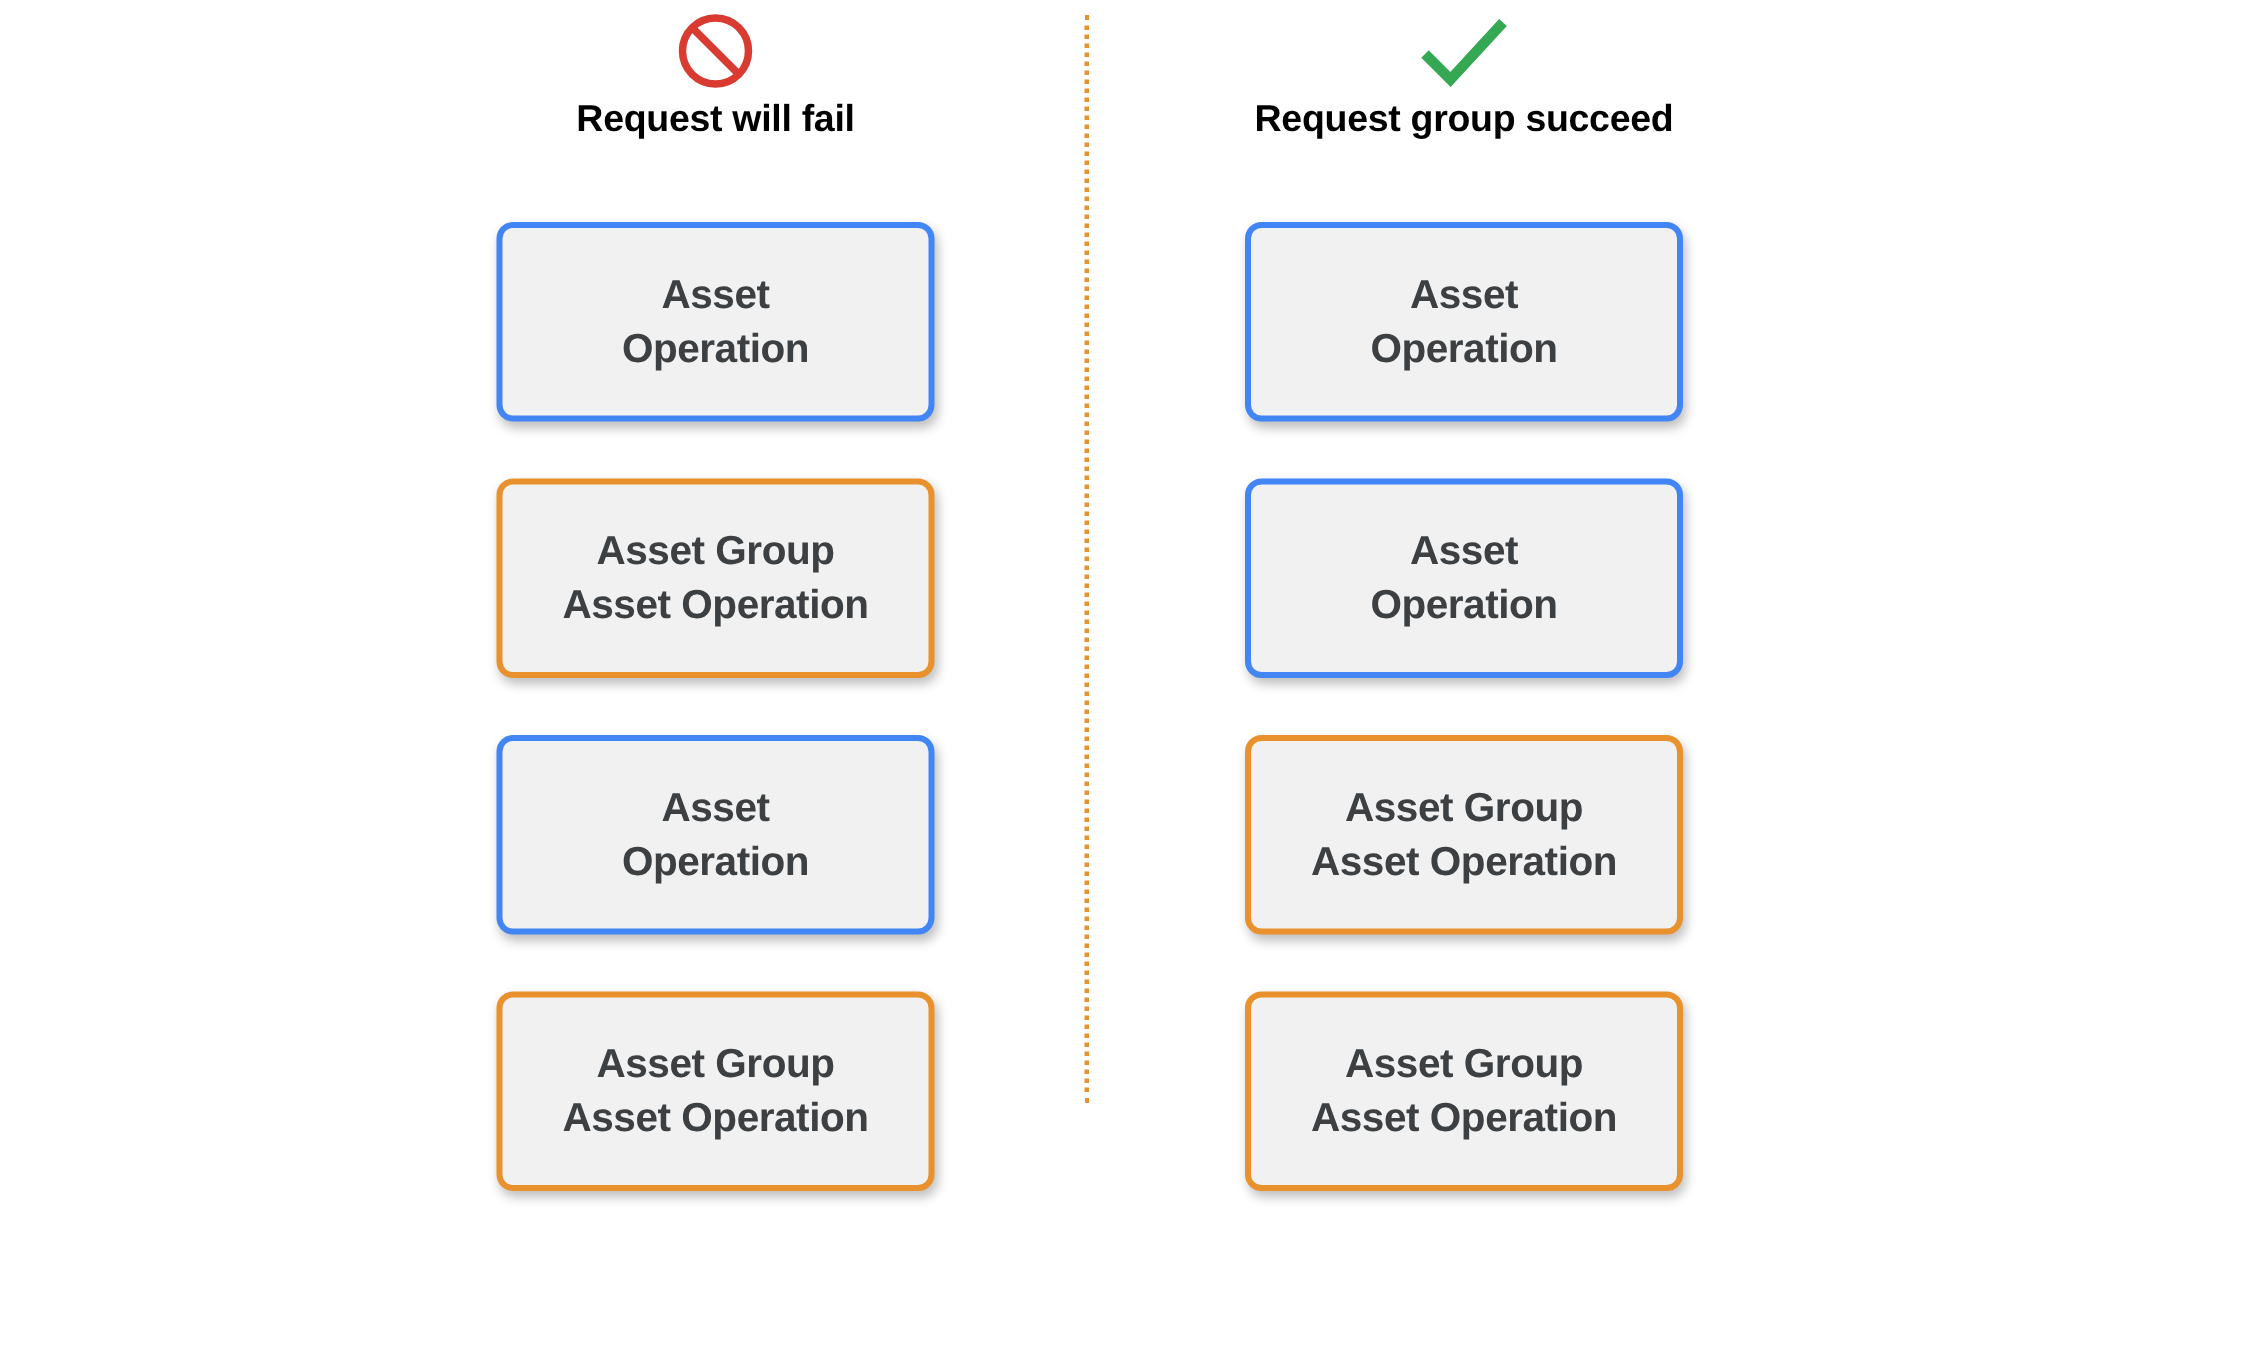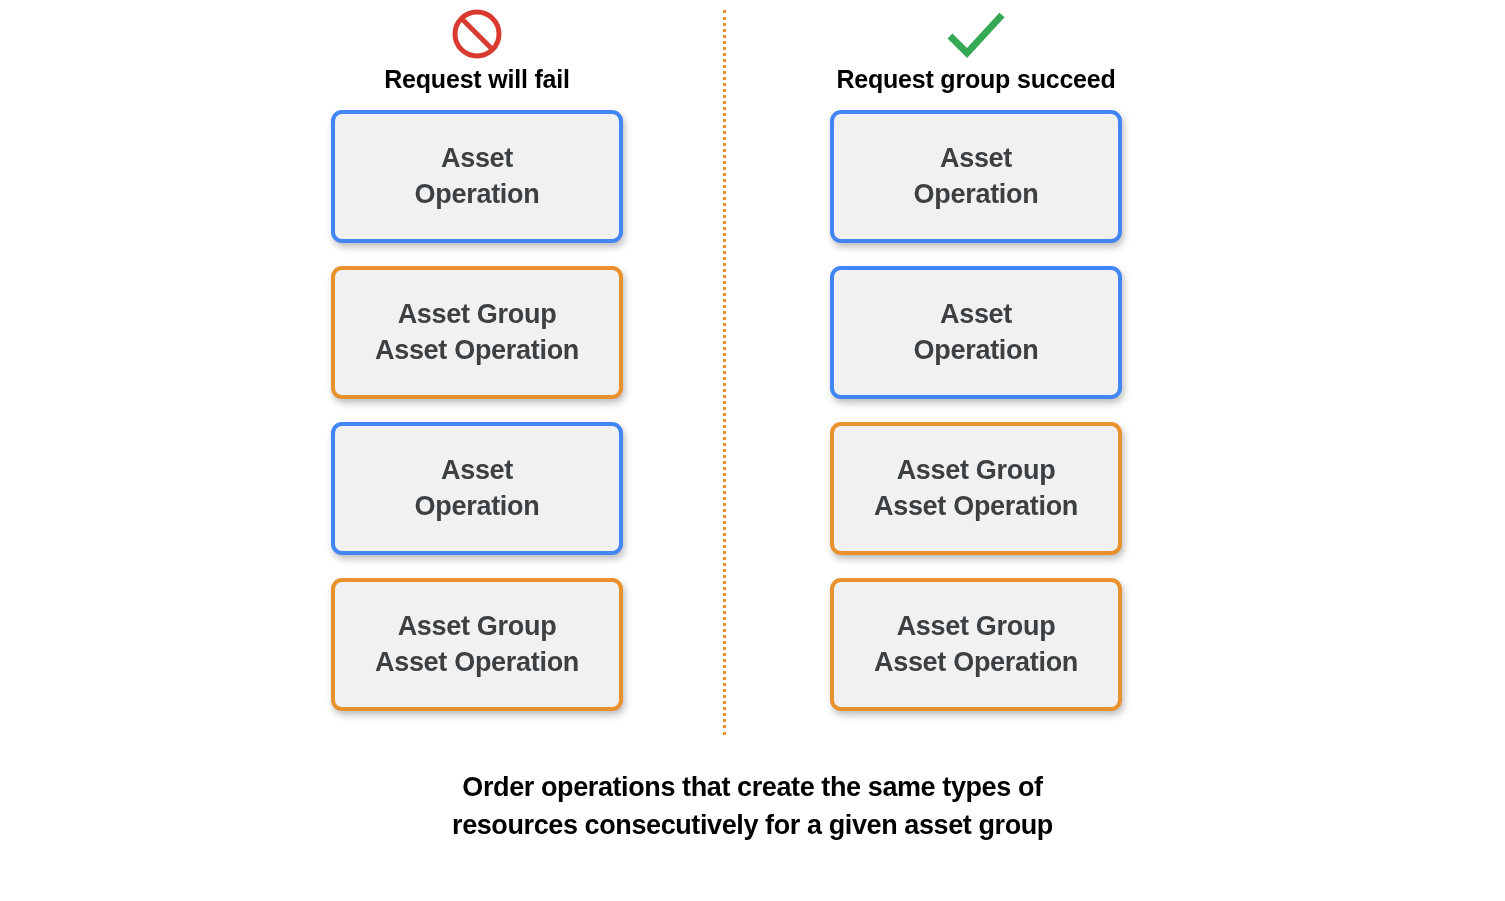--- a/index.html
+++ b/index.html
@@ -77,20 +77,21 @@
     height: 133px;
     margin-bottom: 23px;
     border-radius: 11px;
     background: #f1f1f1;
     border: 4px solid #4285f4;
     box-shadow: 2px 4px 7px rgba(0,0,0,0.26);
     display: flex;
     align-items: center;
     justify-content: center;
     text-align: center;
+    margin-top: 38px;
   }
   .node-box.kind-asset-group {
     border-color: #e8912d;
   }
   .node-label {
     font-size: 27px;
     font-weight: bold;
     color: #3c4043;
     line-height: 1.33;
     letter-spacing: -0.3px;
@@ -169,16 +170,14 @@
         <span class="node-label">Asset Group
 Asset Operation</span>
       </div>
       <div class="node-box kind-asset-group">
         <span class="node-label">Asset Group
 Asset Operation</span>
       </div>
     </div>
   </div>
 
-  <div class="caption">Order operations that create the same types of
-resources consecutively for a given asset group</div>
 
 </div>
 
 </body></html>

